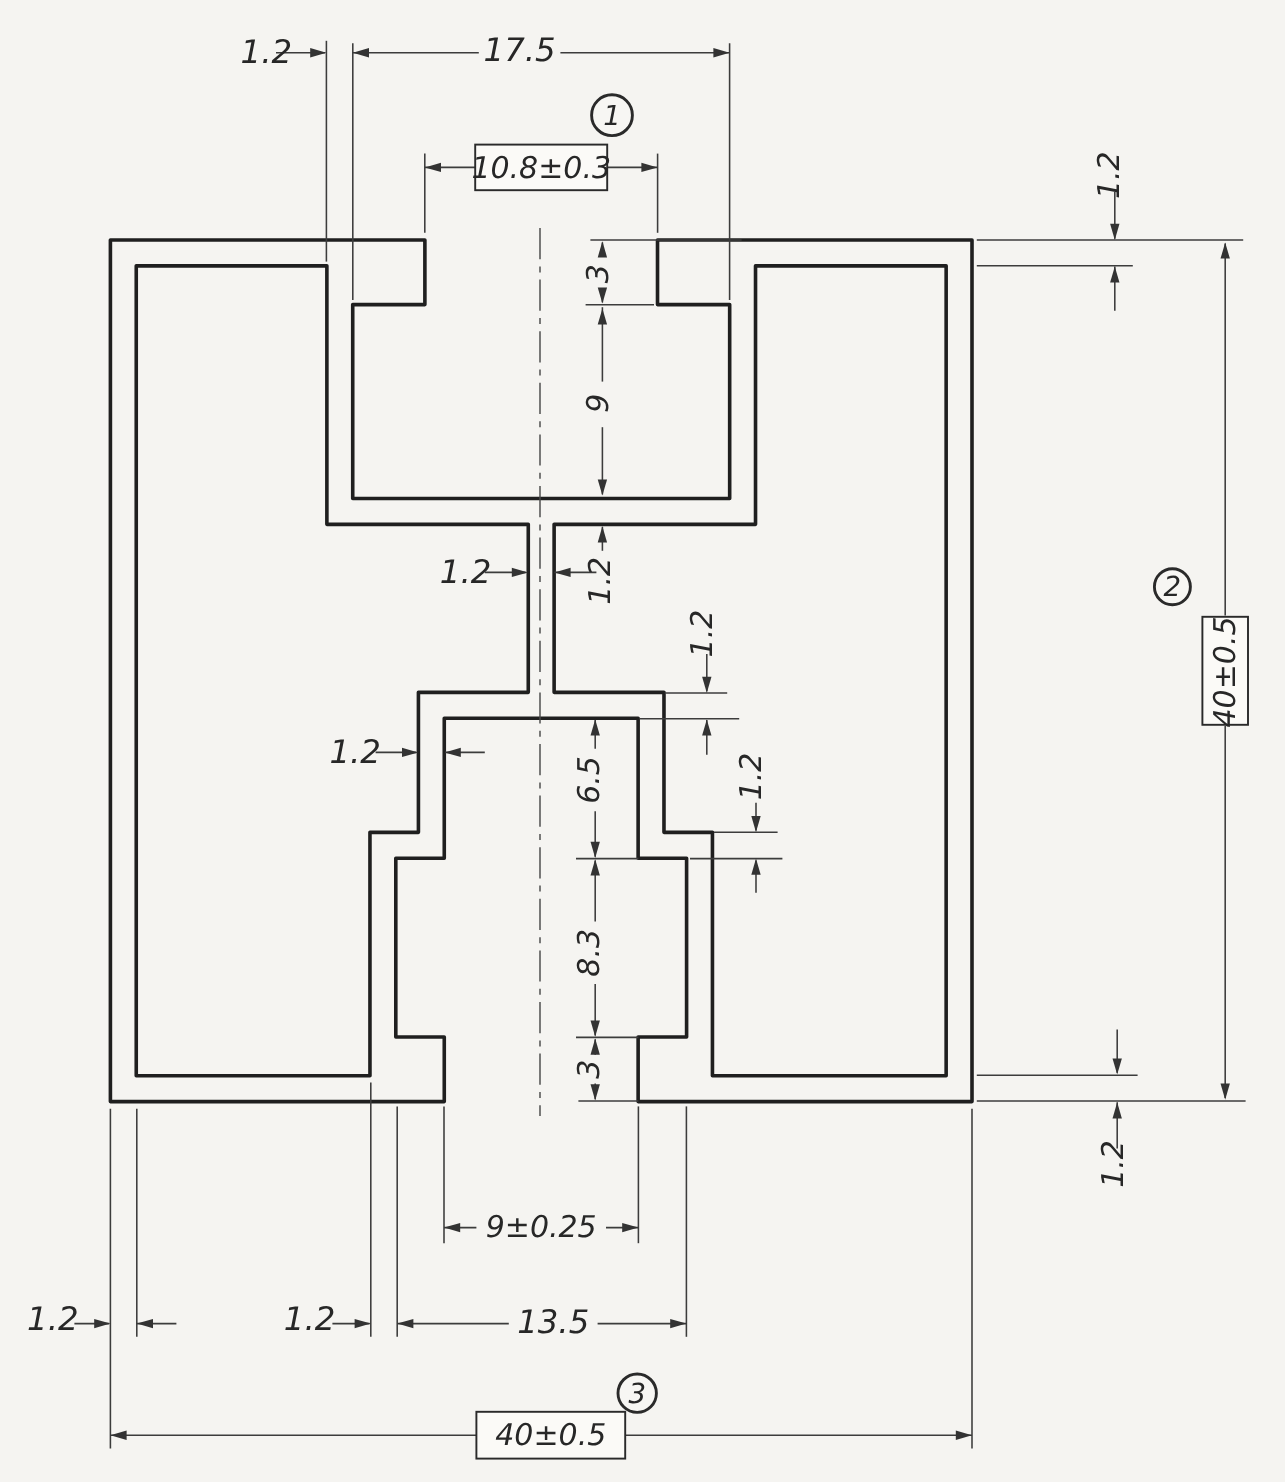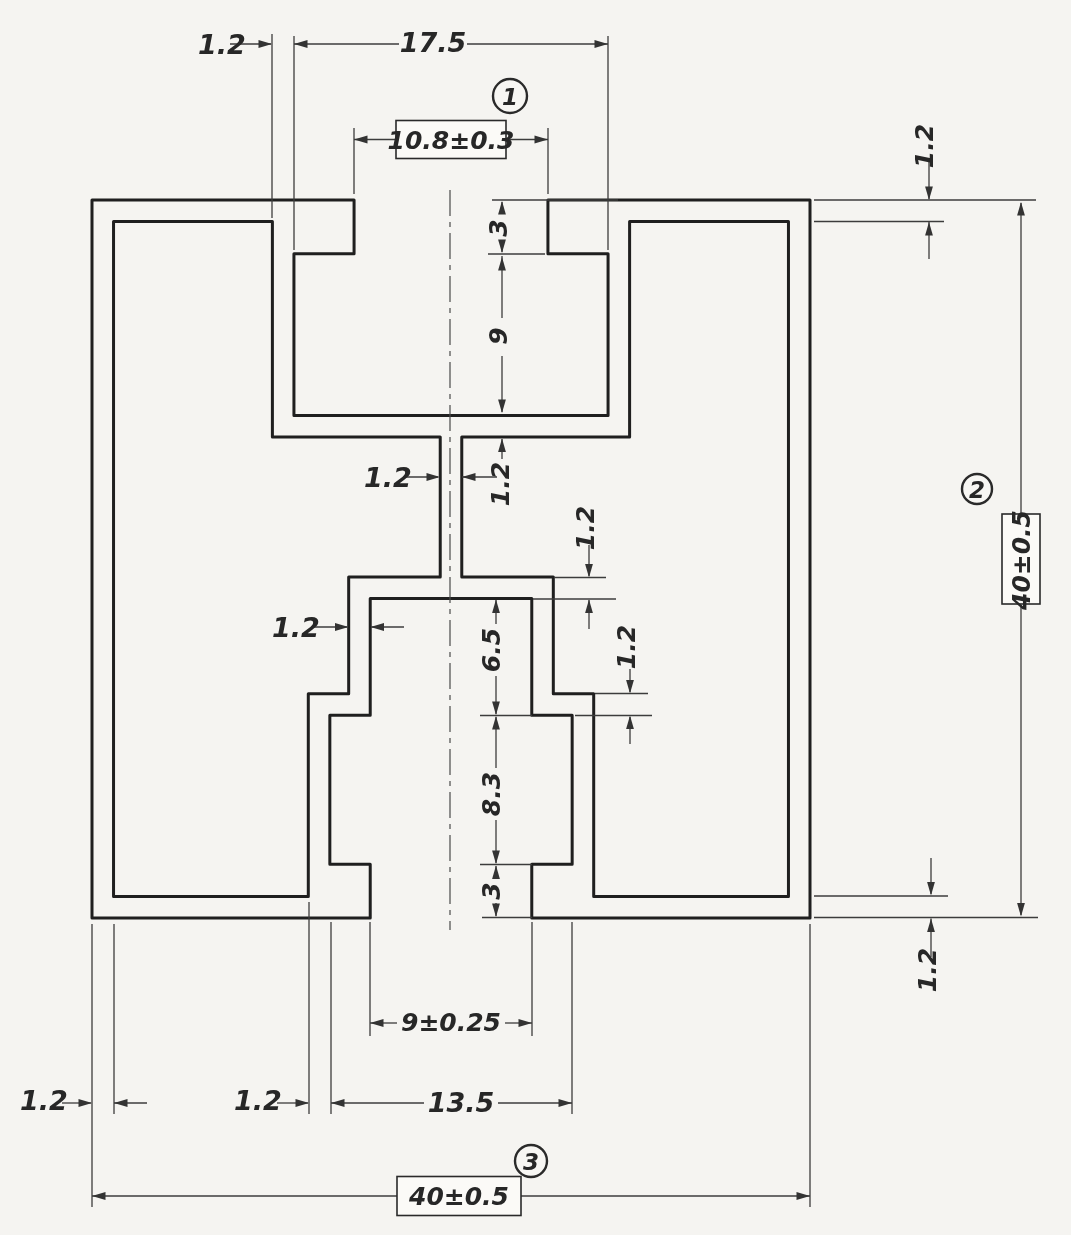--- a/index.html
+++ b/index.html
@@ -1,16 +1,16 @@
 <!DOCTYPE html>
 <html><head>
 <meta charset="utf-8">
 <style>
   html,body{margin:0;padding:0;background:#f5f4f1;}
-  .stage{width:1071px;height:1235px;position:relative;background:#f5f4f1;overflow:hidden;font-weight:bold;}
+  .stage{width:1071px;height:1235px;position:relative;background:#f5f4f1;overflow:hidden;}
   svg{display:block;}
   .profile path{fill:none;stroke:#1f1f1f;stroke-width:3;stroke-linejoin:round;stroke-linecap:round;}
   .thin line{stroke:#3c3c3c;stroke-width:1.3;}
   .cl{stroke:#4a4a4a;stroke-width:1.2;stroke-dasharray:26 6 5 6;}
   .ah{fill:#333;}
   .dt{font-family:"DejaVu Sans",sans-serif;font-style:italic;font-size:27px;fill:#272727;text-anchor:middle;dominant-baseline:central;}
   .sm{font-size:25px;}
   .bx{fill:#fbfaf7;stroke:#2a2a2a;stroke-width:1.6;}
   .balloon circle{fill:#f7f6f3;stroke:#2a2a2a;stroke-width:2.4;}
   .balloon text{font-size:23px;}

